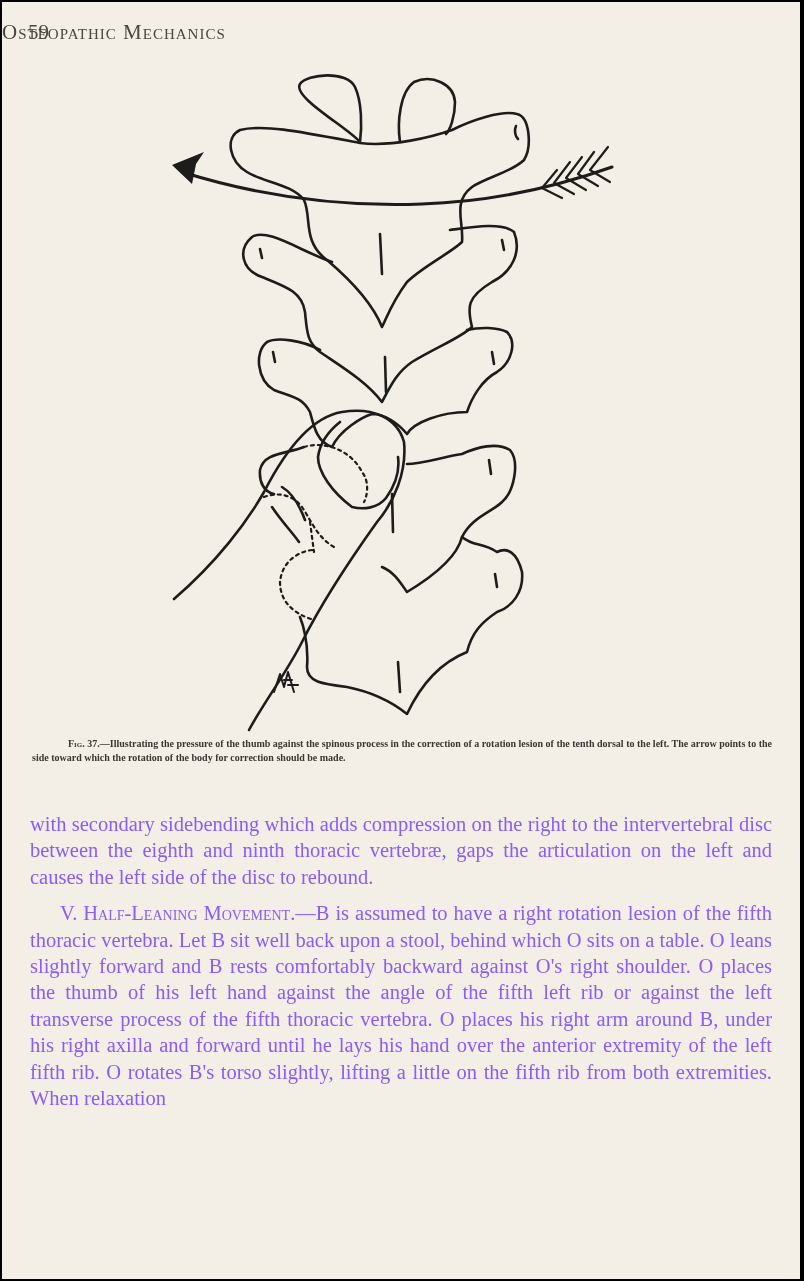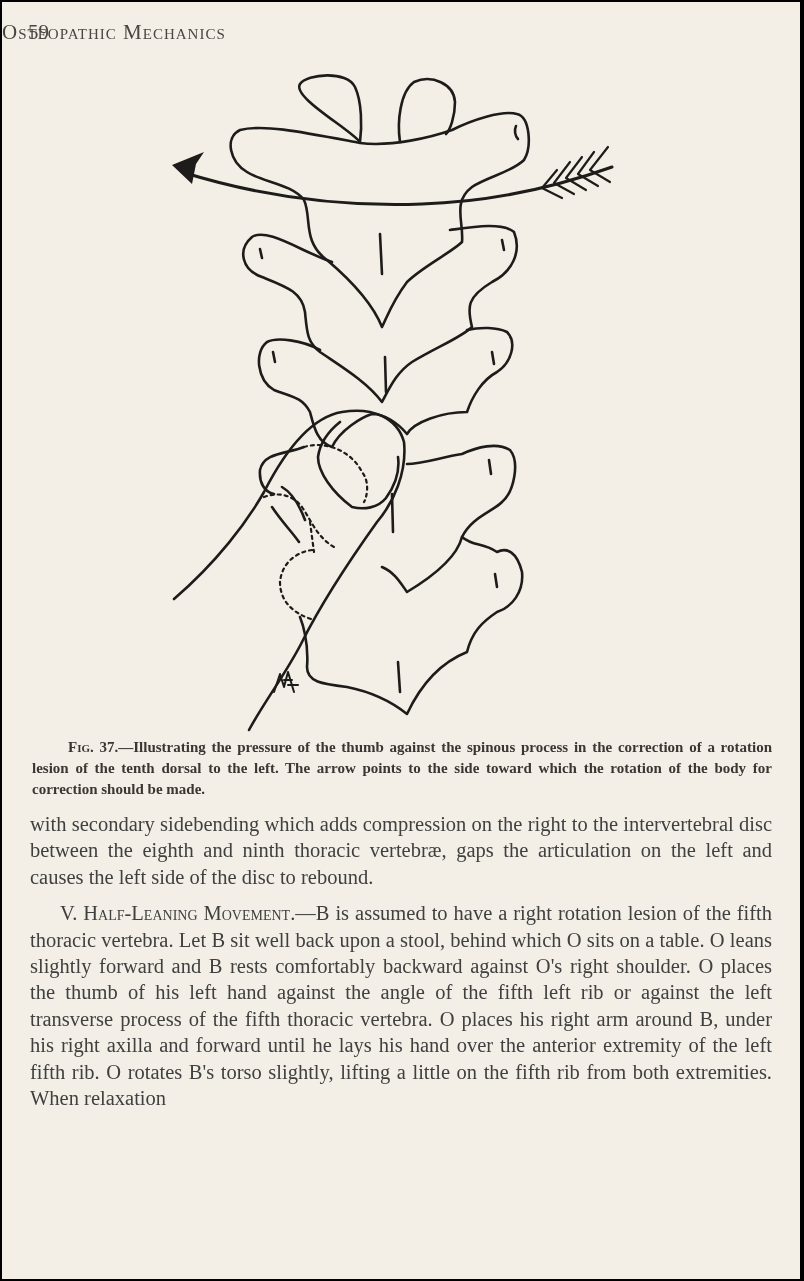--- a/index.html
+++ b/index.html
@@ -18,27 +18,27 @@
   }
   .book-title {
     position: absolute; left: 0; width: 100%; top: 0; text-align: left;
     font-size: 21px; font-variant: small-caps; letter-spacing: 1px; color: #4a4641;
     box-sizing: border-box;
   }
   .figure { position: absolute; left: 0; top: 60px; width: 798px; height: 675px; }
   .figure svg { width: 100%; height: 100%; display: block; }
   .caption {
     position: absolute; left: 30px; top: 735px; width: 740px;
-    font-size: 15px; line-height: 21px; color: #3a3632;
+    font-size: 10px; line-height: 14px; color: #3a3632;
     text-align: justify; font-weight: bold;
   }
   .caption .fig-label { font-variant: small-caps; padding-left: 36px; }
   .body-text {
     position: absolute; left: 28px; width: 742px;
-    font-size: 20.5px; line-height: 26.4px; color: #404040;
+    font-size: 20.5px; line-height: 26.4px; color: #8b5cf6;
     text-align: justify;
   }
   .para { margin: 0; }
   .para.indent { text-indent: 30px; }
   .sc { font-variant: small-caps; }
 </style>
 </head>
 <body>
 
 <div class="page">

